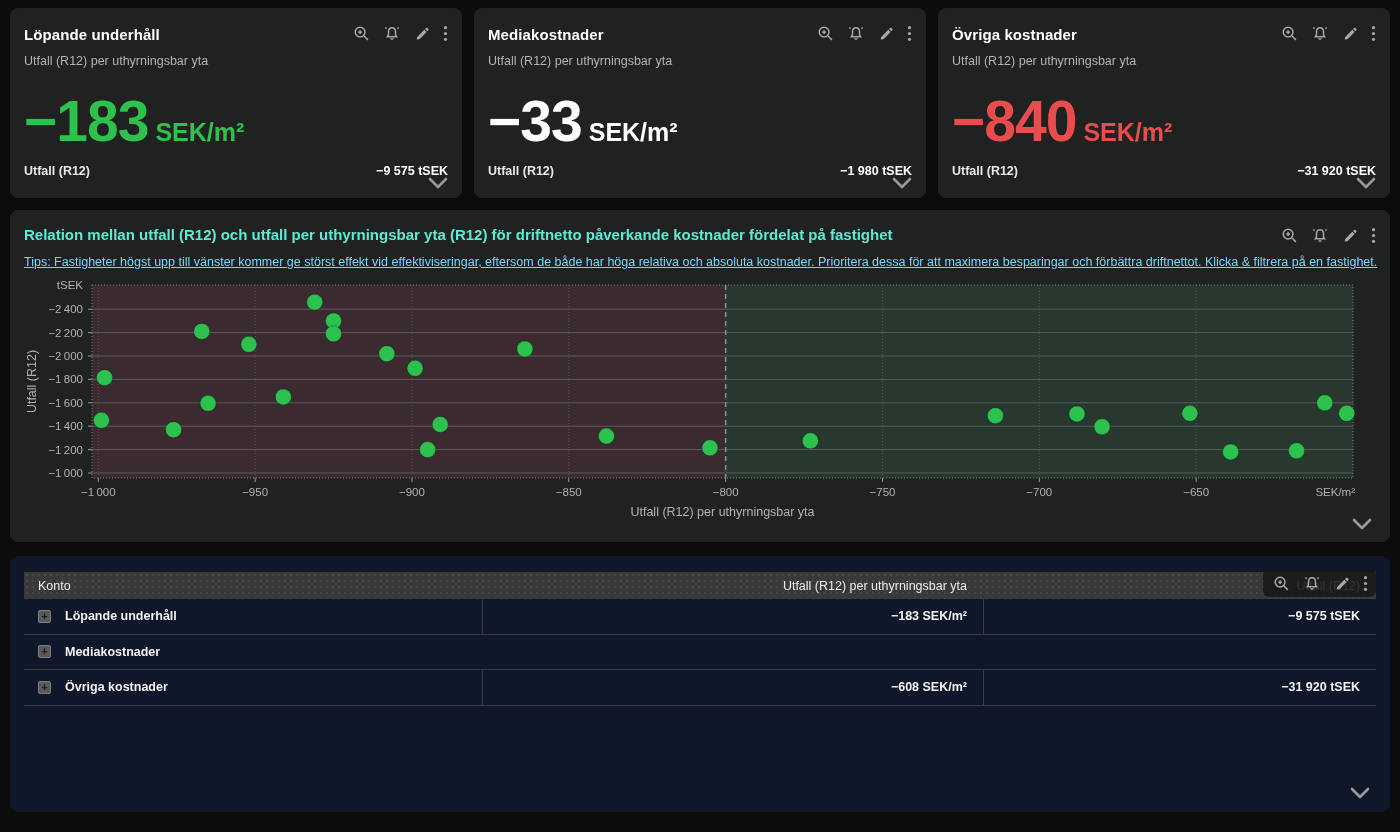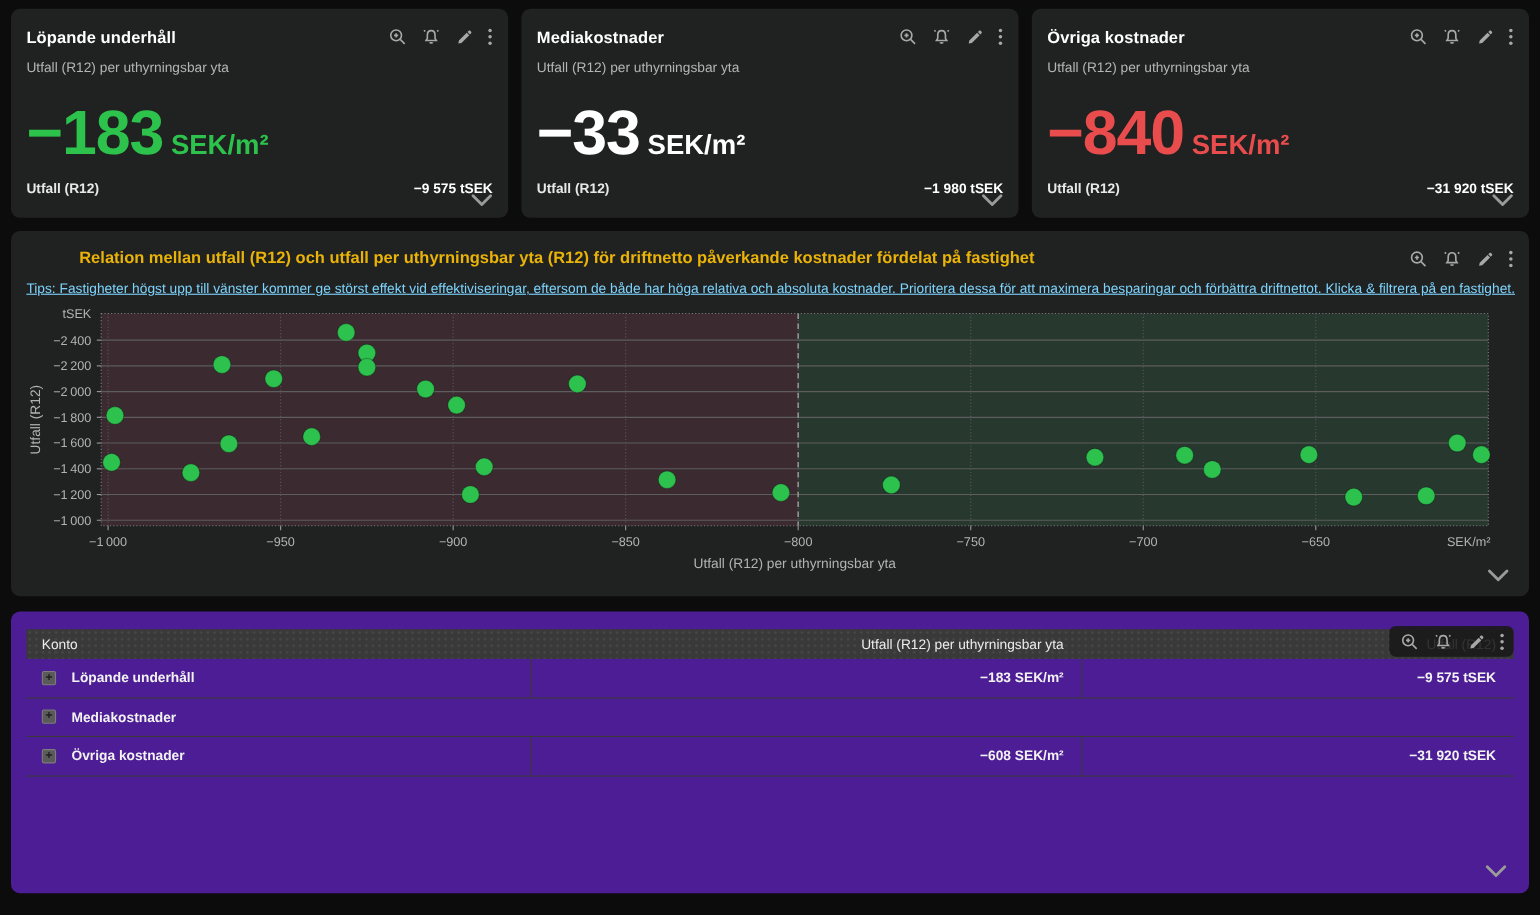--- a/index.html
+++ b/index.html
@@ -20,30 +20,30 @@
   .chev { position:absolute; right:12px; bottom:3px; cursor:pointer; }
 
   
   .toolbar { position:absolute; top:17px; right:14px; display:flex; gap:13px; align-items:center; }
   .icon-btn { cursor:pointer; display:block; }
   .icon-btn svg { display:block; stroke:#a8a8a8; fill:none; stroke-width:1.4; }
   .icon-btn svg .fill { fill:#a8a8a8; stroke:none; }
 
   
   #chart-card { left:10px; top:210px; width:1380px; height:332px; }
-  .chart-title { position:absolute; left:14px; top:16px; font-size:15px; font-weight:700; color:#eab308;margin-left:48px; }
+  .chart-title { position:absolute; left:14px; top:16px; font-size:15px; font-weight:700; color:#5eead4; }
   .chart-tip { position:absolute; left:14px; top:45px; font-size:12.5px; color:#7dd3fc;text-decoration:underline; }
   .plot-svg { position:absolute; left:0; top:0; }
   .plot-svg text { font-family:"Liberation Sans", sans-serif; }
   .plot-svg .tick { fill:#b2b2b2; font-size:11.5px; }
   .plot-svg .axis-title { fill:#b2b2b2; font-size:12.5px; }
   .chart-chevron { position:absolute; right:16px; bottom:6px; cursor:pointer; }
 
   
-  #table-card { left:10px; top:556px; width:1380px; height:256px; background:#4c1d95; }
+  #table-card { left:10px; top:556px; width:1380px; height:256px; background:#0f172a; }
   .table-wrap { position:absolute; left:14px; right:14px; top:16px; }
   .thead { display:grid; grid-template-columns:458px 501px 1fr; height:27px; align-items:center;
            background-color:#39393a;
            background-image:radial-gradient(circle, #474748 1px, transparent 1.3px);
            background-size:6px 6px;
            font-size:12.5px; color:#ececec; }
   .th { height:100%; display:flex; align-items:center; }
   .th-left { padding-left:14px; }
   .th-right { justify-content:flex-end; padding-right:16px; }
   .trow { display:grid; grid-template-columns:458px 501px 1fr; height:35.5px; align-items:stretch;

